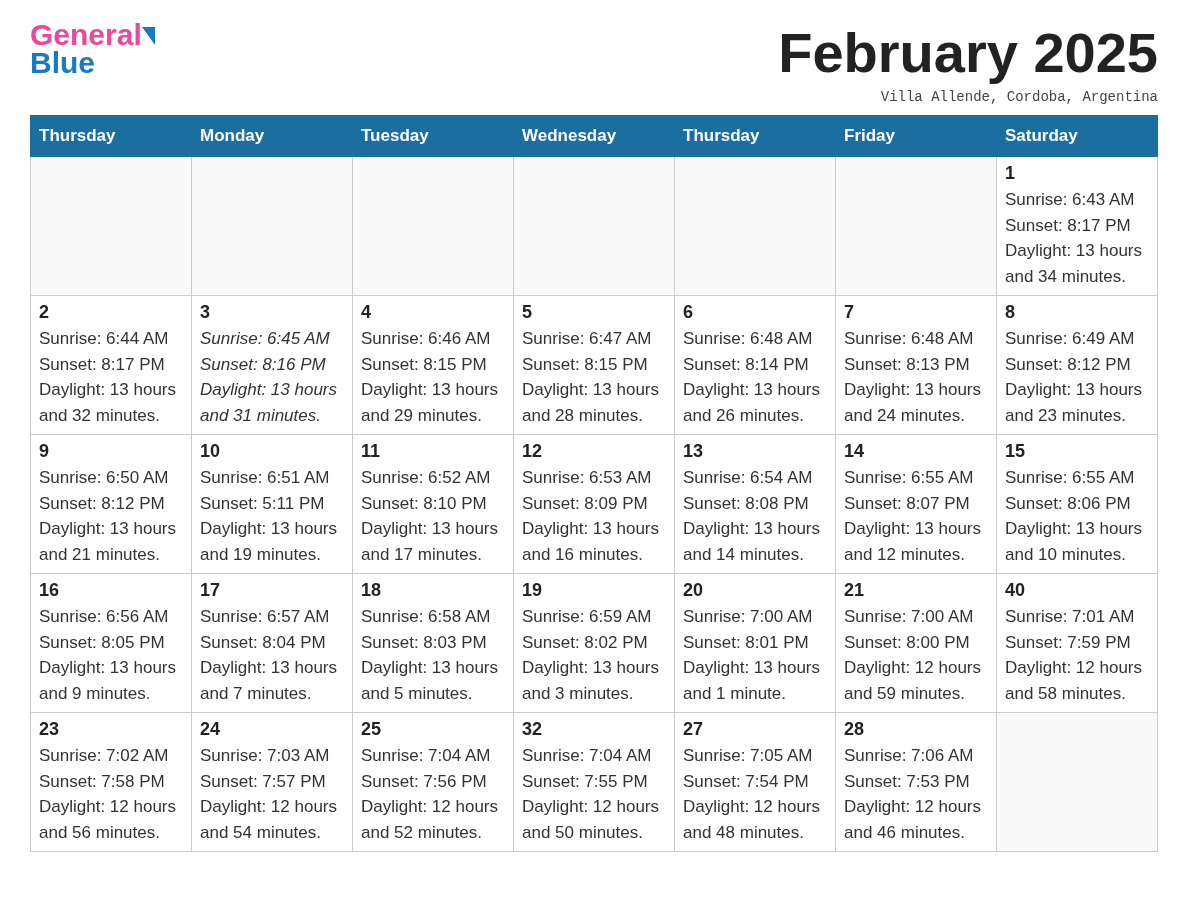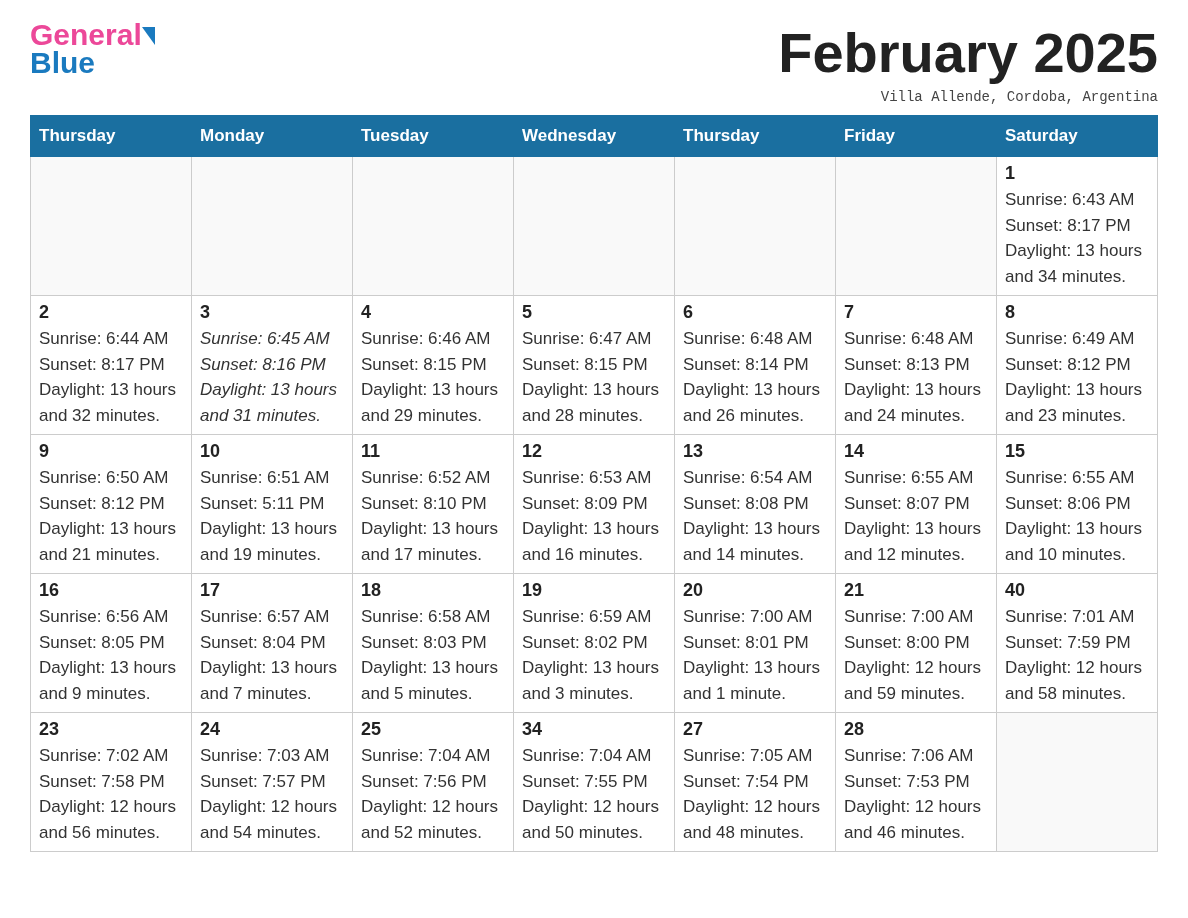--- a/index.html
+++ b/index.html
@@ -320,21 +320,21 @@
 and 54 minutes.</div>
         </td>
         <td>
           <div class="day-number">25</div>
           <div class="day-info" style="white-space: pre-line;">Sunrise: 7:04 AM
 Sunset: 7:56 PM
 Daylight: 12 hours
 and 52 minutes.</div>
         </td>
         <td>
-          <div class="day-number">34</div>
+          <div class="day-number">32</div>
           <div class="day-info" style="white-space: pre-line;">Sunrise: 7:04 AM
 Sunset: 7:55 PM
 Daylight: 12 hours
 and 50 minutes.</div>
         </td>
         <td>
           <div class="day-number">27</div>
           <div class="day-info" style="white-space: pre-line;">Sunrise: 7:05 AM
 Sunset: 7:54 PM
 Daylight: 12 hours

